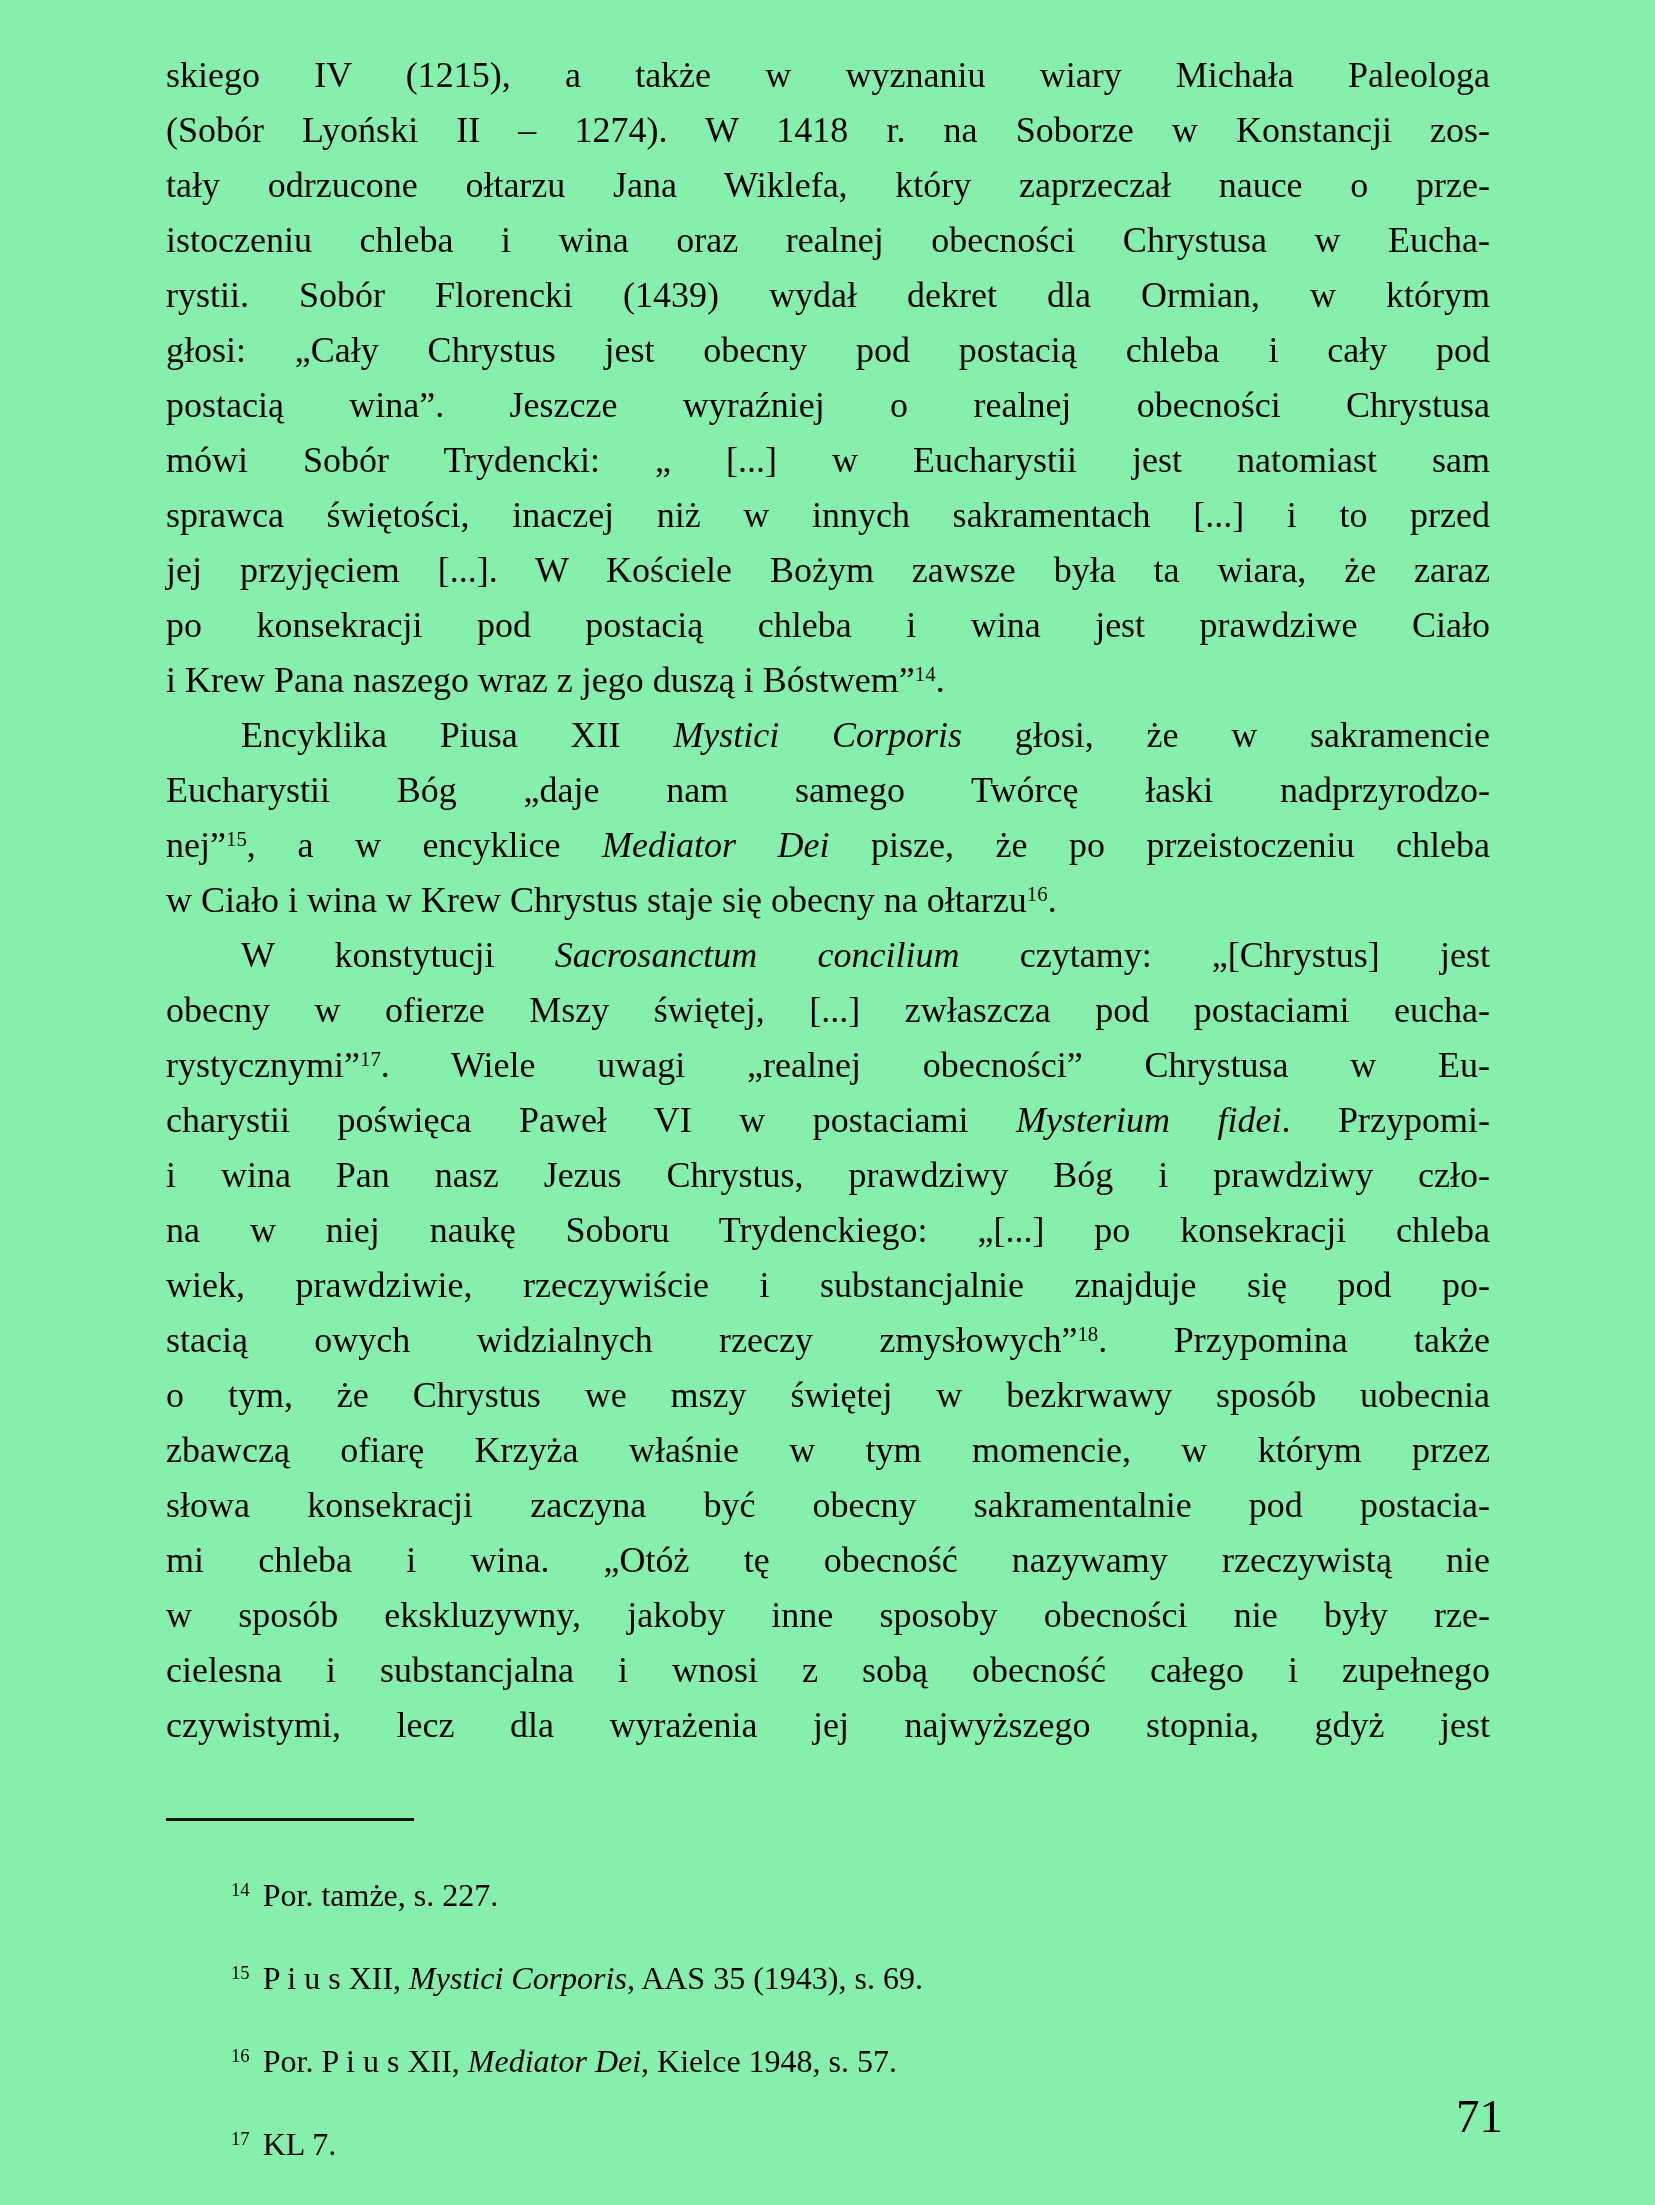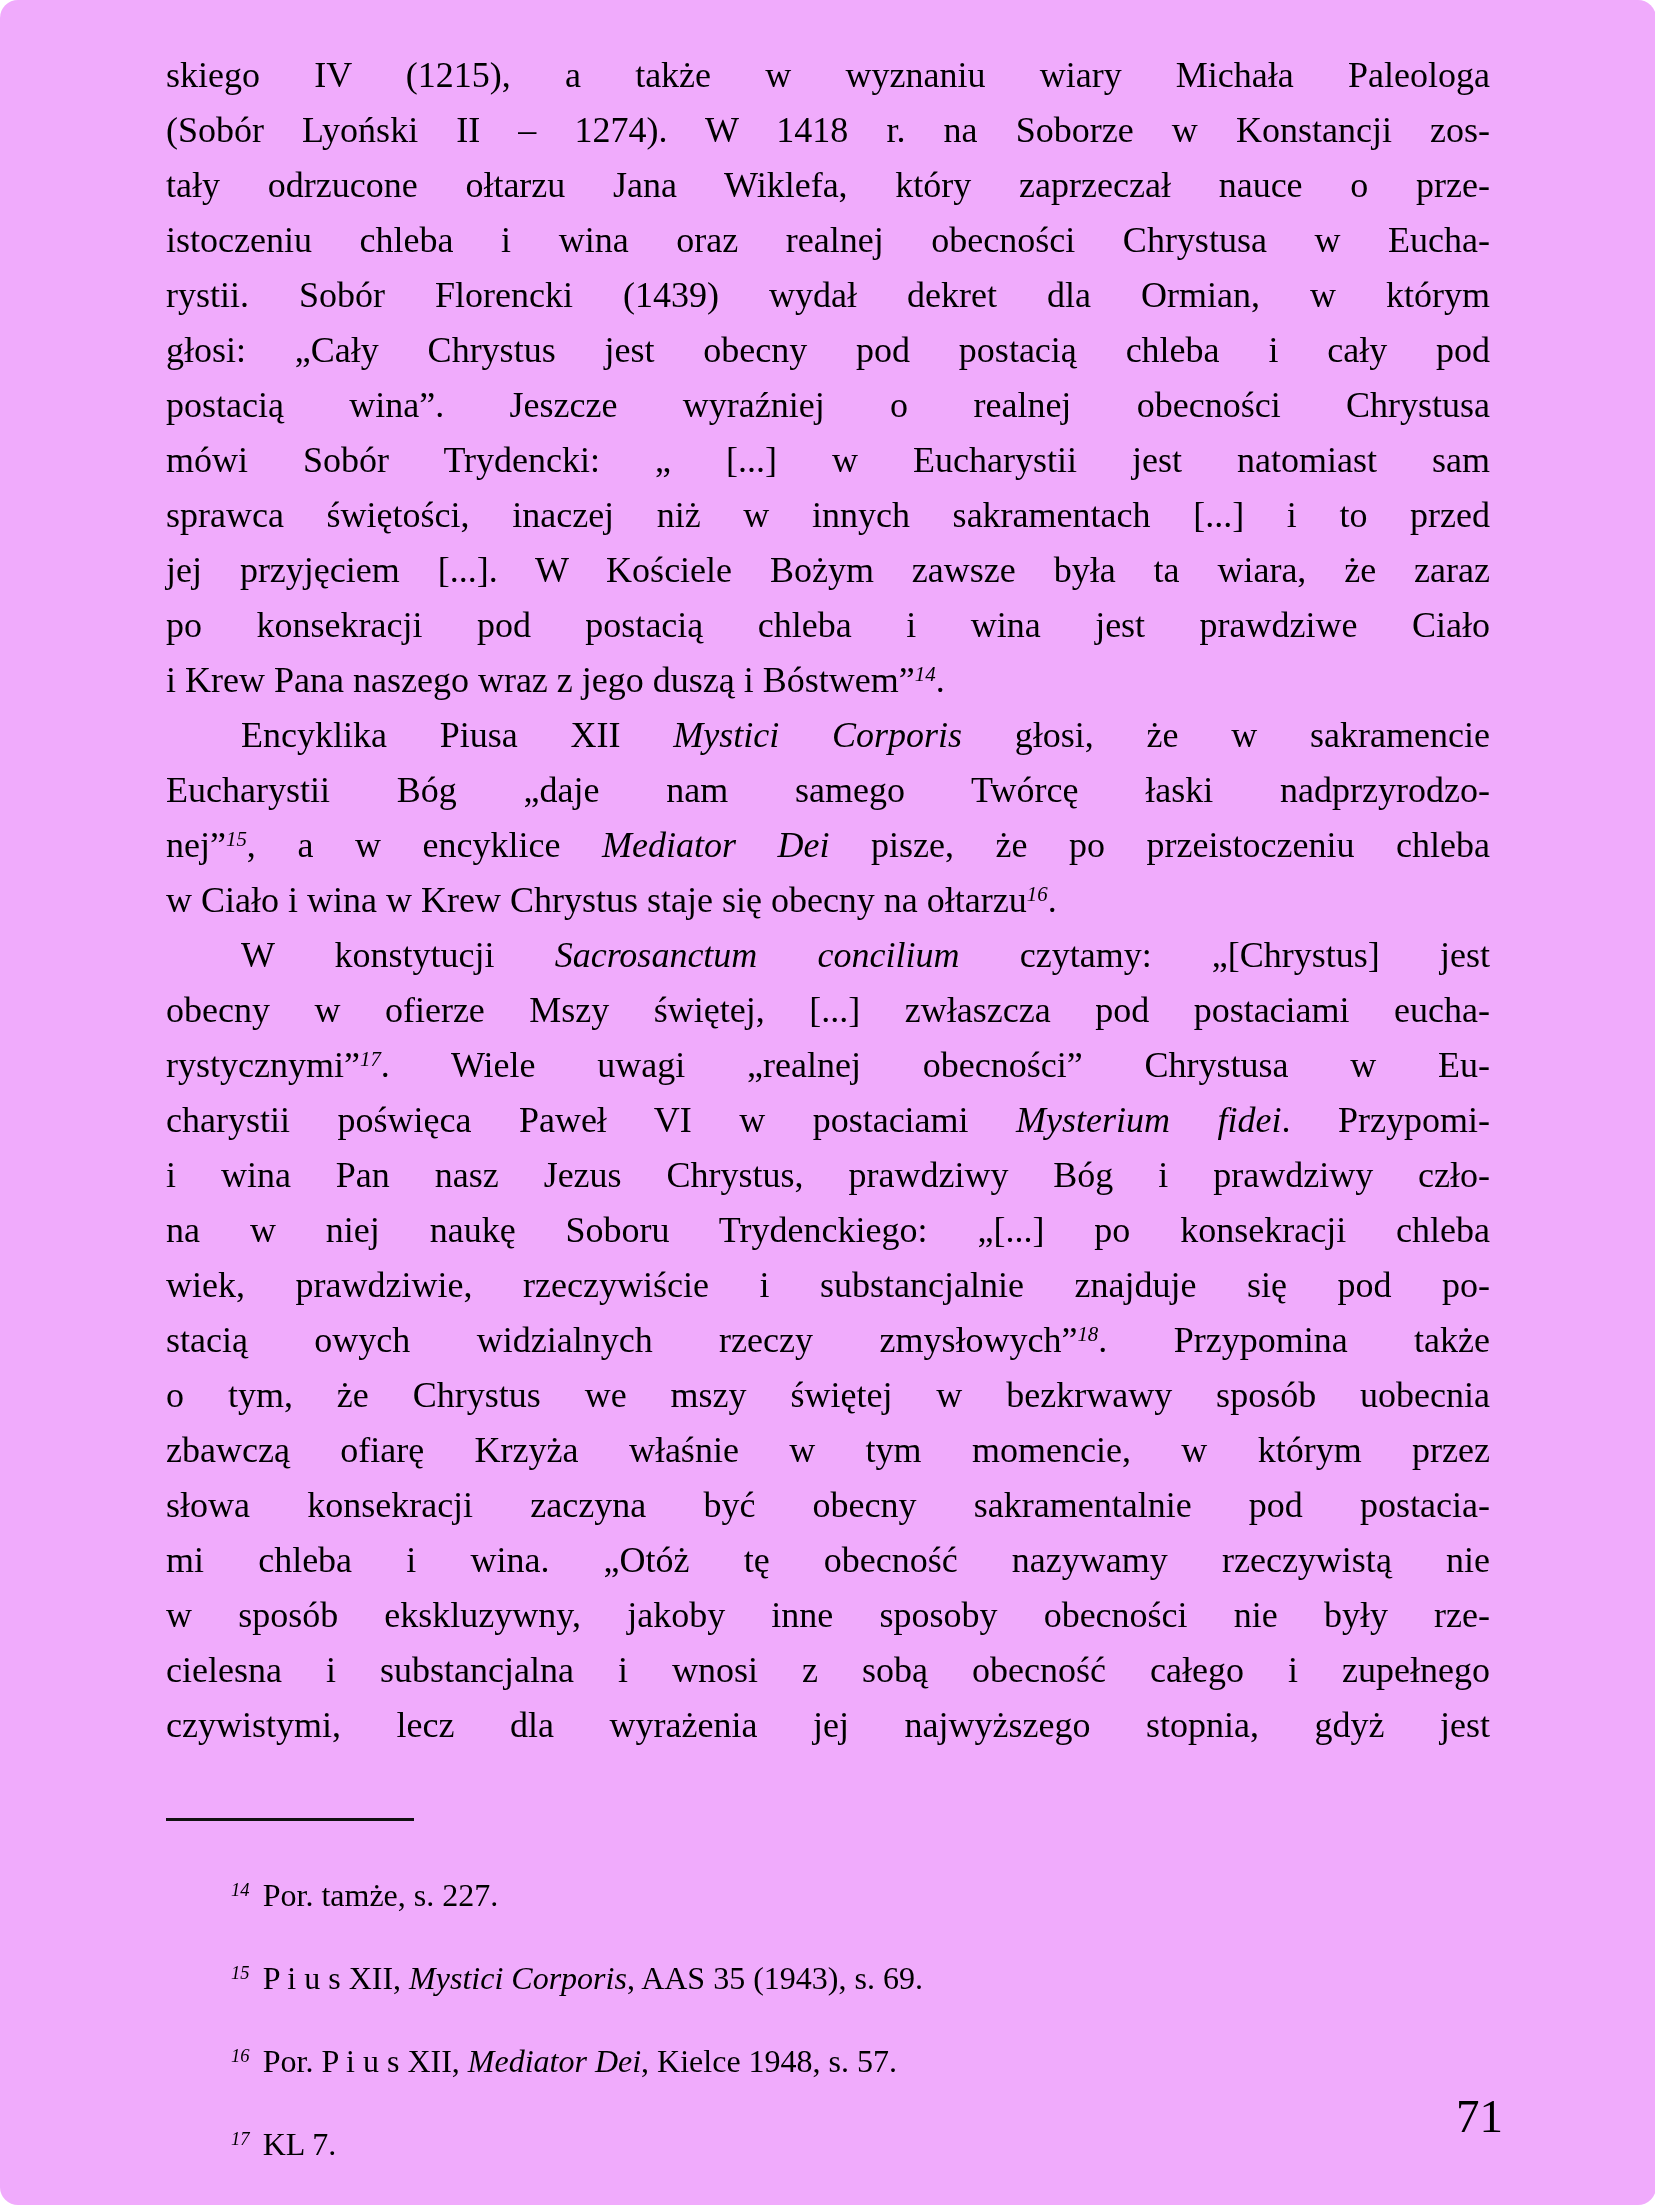--- a/index.html
+++ b/index.html
@@ -1,24 +1,23 @@
 <!DOCTYPE html>
 <html style="font-size:13.2px"><head>
 <meta charset="utf-8">
 <style>
   html, body { margin: 0; padding: 0; }
   .page {
     position: relative;
     width: 1656px;
     height: 2205px;
-    background: #f0abfc;
+    background: #86efac;
     color: #000000;
     overflow: hidden;
     font-family: "Liberation Serif", "DejaVu Serif", serif;
-    border-radius: 18px;
   }
   .textblock {
     position: absolute;
     left: 166px;
     top: 48px;
     width: 1324px;
   }
   .line {
     font-size: 36px;
     line-height: 55px;
@@ -28,21 +27,20 @@
   }
   .line.pend { text-align-last: left; }
   .line.ind { text-indent: 75px; }
   .it { font-style: italic; }
   sup.supref, sup.fnum {
     font-size: 58%;
     line-height: 0;
     vertical-align: baseline;
     position: relative;
     top: -0.55em;
-    font-style: italic;
   }
   .footsep {
     position: absolute;
     left: 166px;
     top: 1818px;
     width: 248px;
     height: 3.3px;
     background: #111111;
   }
   .footnotes {

